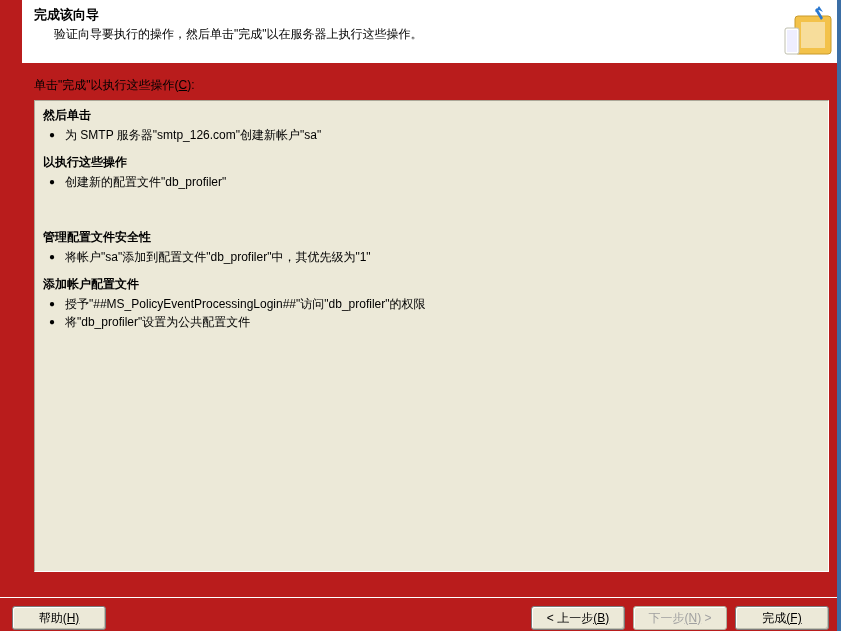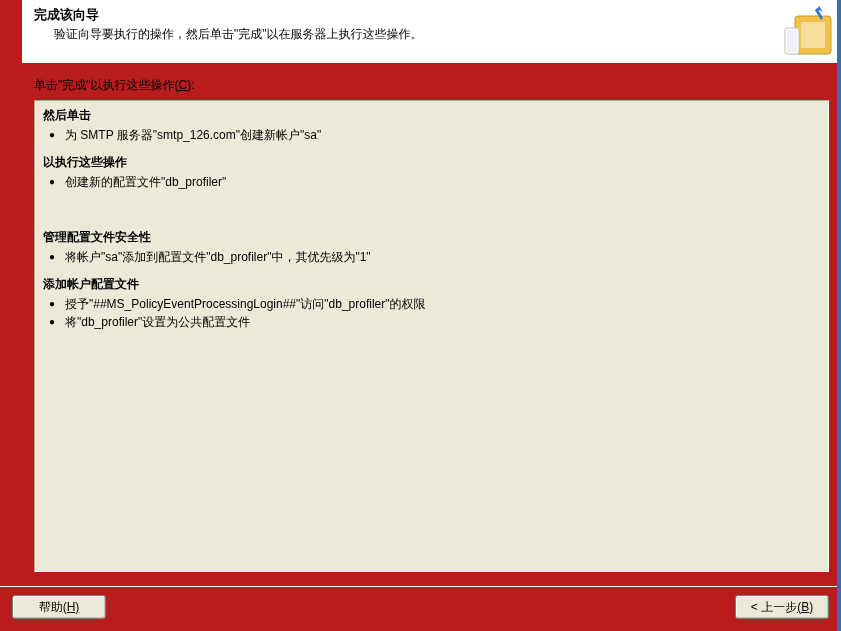--- a/index.html
+++ b/index.html
@@ -84,21 +84,21 @@
     position: absolute;
     left: -16px;
     top: 0;
     font-size: 10px;
   }
   .gap { height: 24px; }
   
   .footer {
     position: absolute;
     left: 0; right: 0; bottom: 0;
-    height: 45px;
+    height: 34px;
     padding: 8px 12px 0 12px;
     display: flex;
     align-items: flex-start;
     justify-content: space-between;
     border-top: 1px solid #fff;
   }
   .footer-right {
     display: flex;
     gap: 8px;
   }
@@ -180,17 +180,23 @@
   <div class="footer">
     <div>
       <button class="btn">
         <span>帮助</span><span class="u">(H)</span>
       </button>
     </div>
     <div class="footer-right">
       <button class="btn">
         <span>&lt; 上一步</span><span class="u">(B)</span>
       </button>
+      <button class="btn" disabled="">
+        <span>下一步</span><span class="u">(N)</span><span> &gt;</span>
+      </button>
+      <button class="btn">
+        <span>完成</span><span class="u">(F)</span>
+      </button>
     </div>
   </div>
 
   <div class="vline"></div>
 </div>
 
 </body></html>

